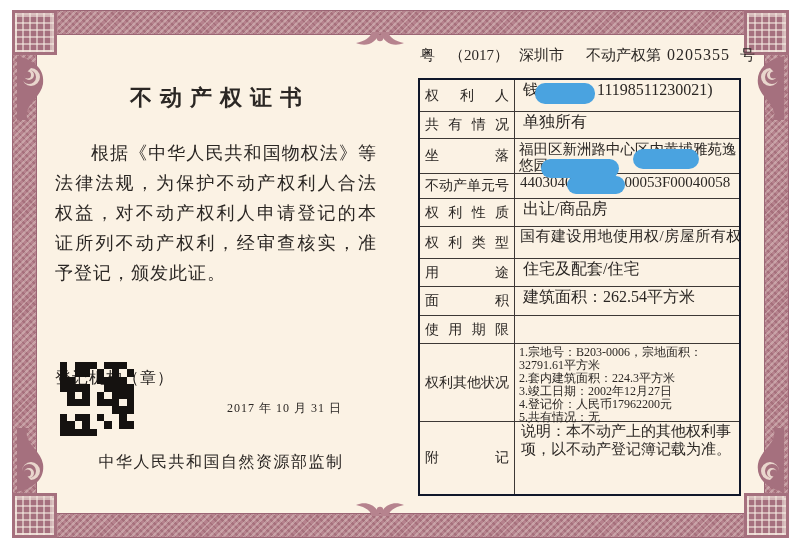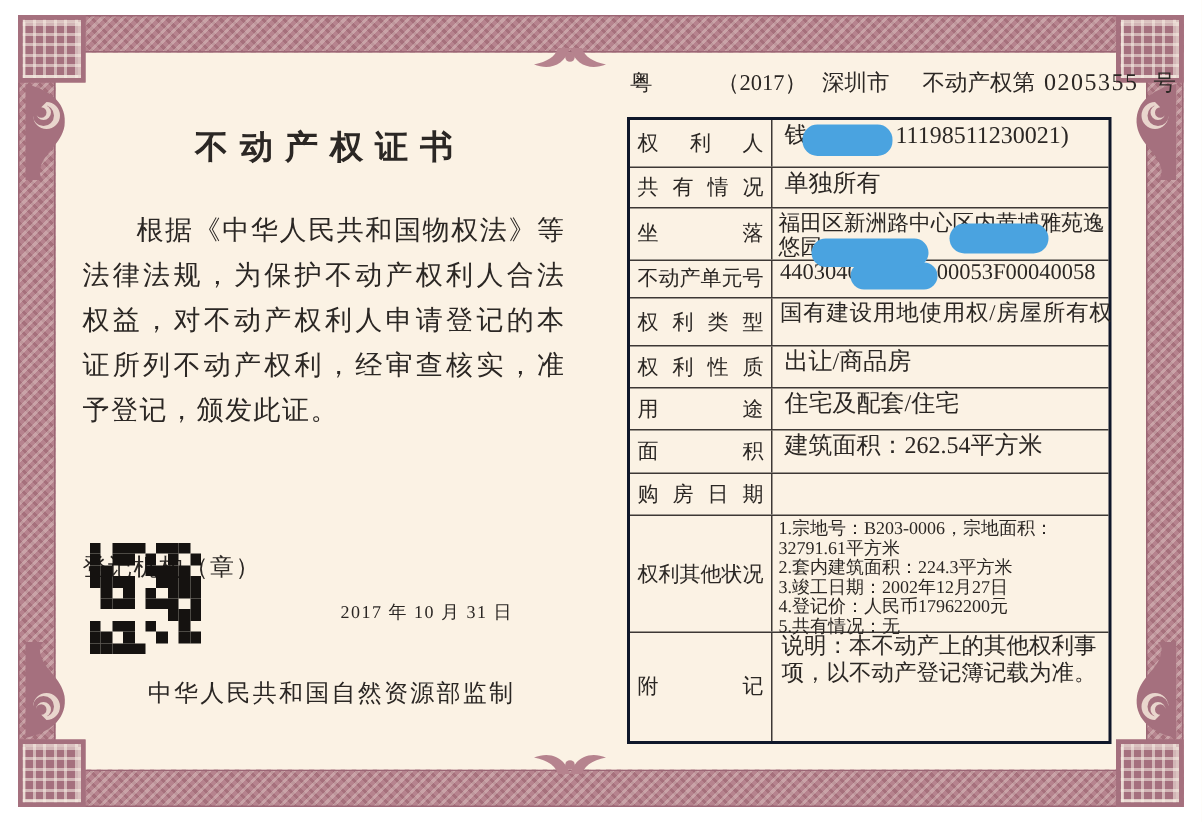--- a/index.html
+++ b/index.html
@@ -43,21 +43,21 @@
   .issue-date{position:absolute;left:43px;top:390px;width:332px;text-align:right;
          padding-right:45px;box-sizing:border-box;font-size:12px;letter-spacing:1px;}
   .footer-line{position:absolute;left:43px;top:442px;width:332px;text-align:center;
          font-size:16px;letter-spacing:1.5px;}
   .qr{position:absolute;left:48px;top:352px;display:grid;
       grid-template-columns:repeat(10,7.4px);grid-auto-rows:7.4px;}
   .qb{background:#151210;} .qw{background:transparent;}
 
   
   .cert-no{position:absolute;left:408px;top:36px;width:360px;font-size:15px;white-space:nowrap;}
-  .cert-no .p1{margin-right:14px;} .cert-no .p2{margin-right:10px;margin-left:29px;}
+  .cert-no .p1{margin-right:14px;} .cert-no .p2{margin-right:10px;}
   .cert-no .p3{margin-right:22px;} .cert-no .p4{margin-right:6px;}
   .cert-no .num{font-size:16px;margin-right:10px;letter-spacing:1px;}
 
   
   .cert-table{position:absolute;left:406px;top:68px;width:319px;border:2px solid #0f172a;
       background:transparent;box-sizing:content-box;}
   .trow{display:flex;border-bottom:1px solid #3d3835;box-sizing:border-box;}
   .trow:last-child{border-bottom:none;}
   .tlabel{width:95px;flex:0 0 95px;border-right:1px solid #3d3835;display:flex;
       align-items:center;box-sizing:border-box;padding:0 5px;}
@@ -264,59 +264,59 @@
 
       <div class="trow" style="height:25px">
         <div class="tlabel">
             <span>不动产单元号</span>
           </div>
         <div class="tvalue unit-cell">
           <span style="white-space:nowrap"><span>4403040</span><span class="pill pill-unit"></span><span>00053F00040058</span></span>
         </div>
       </div>
 
+      <div class="trow" style="height:28px">
+        <div class="tlabel">
+            <span>权利性质</span>
+          </div>
+        <div class="tvalue">
+            <span>出让/商品房</span>
+          </div>
+      </div>
+
       <div class="trow" style="height:32px">
         <div class="tlabel">
             <span>权利类型</span>
           </div>
         <div class="tvalue tight">
             <span>国有建设用地使用权/房屋所有权</span>
           </div>
       </div>
 
       <div class="trow" style="height:28px">
         <div class="tlabel">
-            <span>权利性质</span>
-          </div>
-        <div class="tvalue">
-            <span>出让/商品房</span>
+            <span>用 途</span>
+          </div>
+        <div class="tvalue">
+            <span>住宅及配套/住宅</span>
+          </div>
+      </div>
+
+      <div class="trow" style="height:29px">
+        <div class="tlabel">
+            <span>面 积</span>
+          </div>
+        <div class="tvalue">
+            <span>建筑面积：262.54平方米</span>
           </div>
       </div>
 
       <div class="trow" style="height:28px">
         <div class="tlabel">
-            <span>用 途</span>
-          </div>
-        <div class="tvalue">
-            <span>住宅及配套/住宅</span>
-          </div>
-      </div>
-
-      <div class="trow" style="height:29px">
-        <div class="tlabel">
-            <span>面 积</span>
-          </div>
-        <div class="tvalue">
-            <span>建筑面积：262.54平方米</span>
-          </div>
-      </div>
-
-      <div class="trow" style="height:28px">
-        <div class="tlabel">
-            <span>购房日期</span>
+            <span>使用期限</span>
           </div>
         <div class="tvalue">
             <span></span>
           </div>
       </div>
 
       <div class="trow" style="height:78px">
         <div class="tlabel">
             <span>权利其他状况</span>
           </div>

